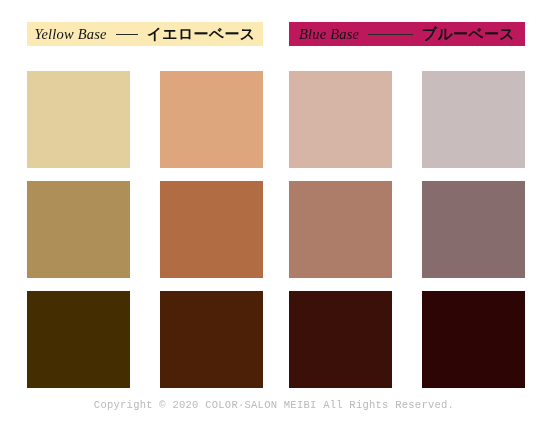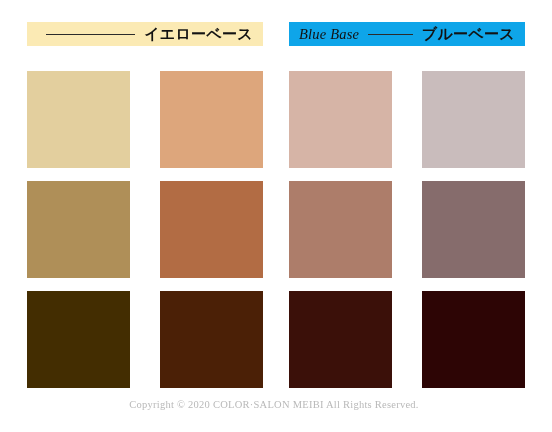--- a/index.html
+++ b/index.html
@@ -68,51 +68,52 @@
     width:103px;
     height:97px;
     display:block;
   }
   .footer{
     position:absolute;
     left:0;
     top:399px;
     width:548px;
     text-align:center;
-    font-family:Liberation Serif, serif;
+    font-family:Liberation Mono, monospace;
     font-size:10.5px;
     color:#b9b9b9;
     letter-spacing:0.25px;
     white-space:nowrap;
   }
 </style>
 </head>
 <body style="background: rgb(255, 255, 255);">
 
 <div class="board">
 
   <div class="groups">
 
     <div class="group">
       <div class="group-header" style="background: rgb(251, 234, 180);">
+        <span class="hdr-en">Yellow Base</span>
         <span class="hdr-rule" style="border-top-color: rgb(43, 43, 43);"></span>
         <span class="hdr-jp">イエローベース</span>
       </div>
       <div class="swatch-grid">
         <div class="swatch" style="background: rgb(227, 207, 158);"></div>
         <div class="swatch" style="background: rgb(221, 166, 124);"></div>
         <div class="swatch" style="background: rgb(175, 143, 88);"></div>
         <div class="swatch" style="background: rgb(178, 108, 68);"></div>
         <div class="swatch" style="background: rgb(67, 45, 1);"></div>
         <div class="swatch" style="background: rgb(75, 32, 6);"></div>
       </div>
     </div>
 
     <div class="group">
-      <div class="group-header" style="background: #0ea5e9;">
+      <div class="group-header" style="background: #be185d;">
         <span class="hdr-en">Blue Base</span>
         <span class="hdr-rule" style="border-top-color: rgb(43, 43, 43);"></span>
         <span class="hdr-jp">ブルーベース</span>
       </div>
       <div class="swatch-grid">
         <div class="swatch" style="background: rgb(214, 180, 166);"></div>
         <div class="swatch" style="background: rgb(201, 188, 188);"></div>
         <div class="swatch" style="background: rgb(173, 125, 106);"></div>
         <div class="swatch" style="background: rgb(134, 108, 108);"></div>
         <div class="swatch" style="background: rgb(59, 16, 9);"></div>

